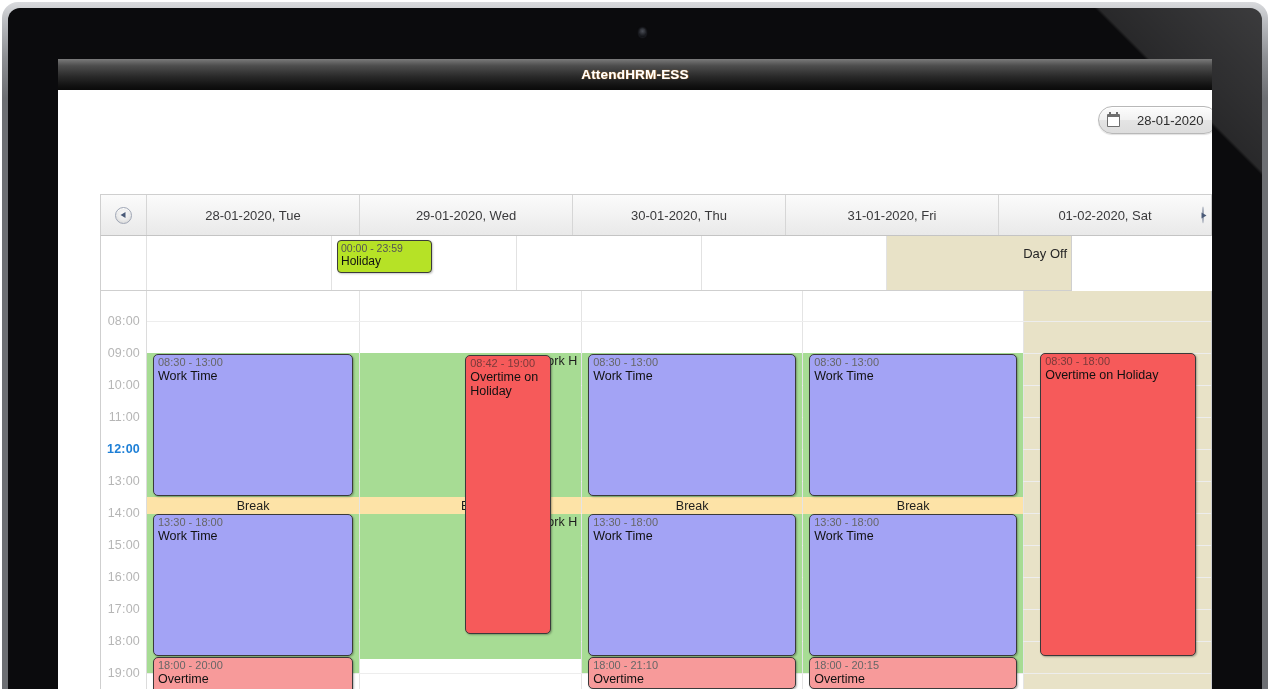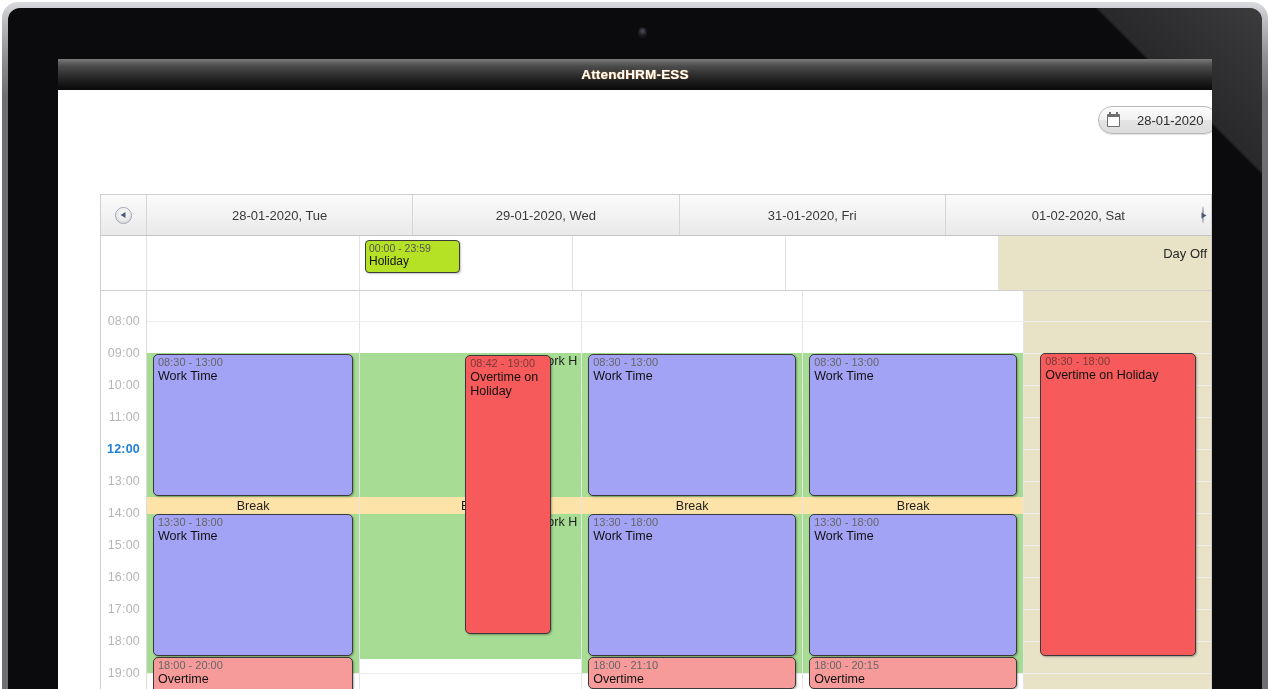--- a/index.html
+++ b/index.html
@@ -126,21 +126,21 @@
     border-top:3.5px solid transparent; border-bottom:3.5px solid transparent;
     border-left:5px solid #4a5a78;
     margin-left:1px;
   }
   .nav-next-wrap{
     position:absolute; right:7px; top:50%; transform:translateY(-50%);
   }
 
   
   .allday {
-    position:absolute; left:0; top:42px; width:1112px; height:55px;
+    position:absolute; left:0; top:42px; width:972px; height:55px;
     display:flex;
     border-left:1px solid #cfcfcf; border-right:1px solid #cfcfcf;
     border-bottom:1px solid #cfcfcf;
     background:#ffffff;
   }
   .allday .ad-gutter { width:46px; flex:0 0 46px; border-right:1px solid #e2e2e2; }
   .ad-cell {
     flex:1 1 0; border-right:1px solid #e2e2e2; position:relative;
     padding:6px 4px 0 4px;
   }
@@ -246,20 +246,23 @@
 
       <div class="cal-head">
         <div class="hdr-gutter">
           <div class="nav-btn nav-prev"></div>
         </div>
         <div class="hdr-day">
           <span>28-01-2020, Tue</span>
         </div>
         <div class="hdr-day">
           <span>29-01-2020, Wed</span>
+        </div>
+        <div class="hdr-day">
+          <span>30-01-2020, Thu</span>
         </div>
         <div class="hdr-day">
           <span>31-01-2020, Fri</span>
         </div>
         <div class="hdr-day withnav">
           <span>01-02-2020, Sat</span>
           <span class="nav-next-wrap">
             <span class="nav-btn nav-next"></span>
           </span>
         </div>

